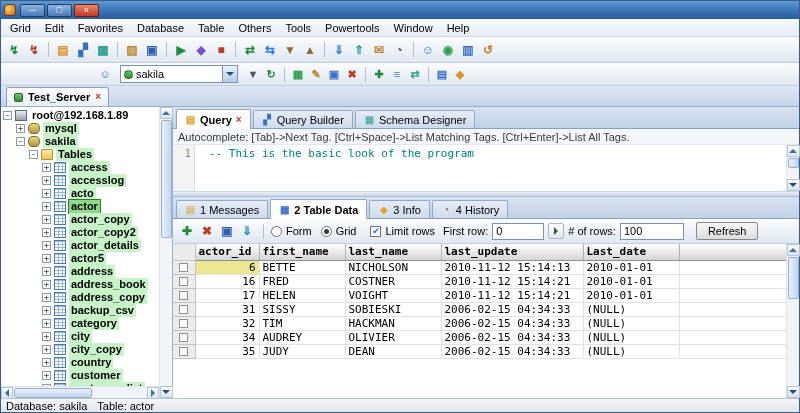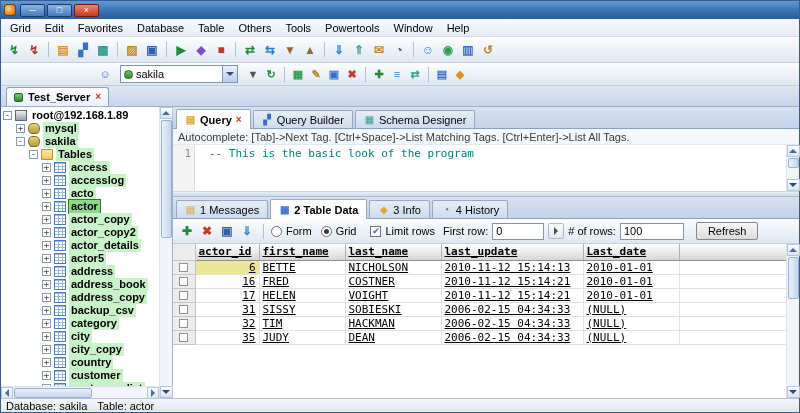--- a/index.html
+++ b/index.html
@@ -92,21 +92,21 @@
   .radio.on::after { content:""; position:absolute; inset:2px; border-radius:50%; background:#3a3a3a; }
   .checkbox { width:11px; height:11px; flex:none; border:1px solid #707070; background:#fff; display:flex; align-items:center; justify-content:center; }
   .checkbox.on::after { content:"✔"; font-size:9px; color:#2a6fd4; line-height:1; }
   .num-input { height:17px; border:1px solid #7a92b4; background:#fff; font-family:"Liberation Sans",sans-serif; font-size:11px; padding:0 3px; }
   .page-btn { width:16px; height:16px; flex:none; display:flex; align-items:center; justify-content:center; background:linear-gradient(#fdfefe,#dfe7f1); border:1px solid #aab8cc; border-radius:2px; }
   .page-btn .tri-right { border-left-color:#3a5a3a; }
   .refresh-btn { height:18px; margin-left:8px; padding:0 11px; font-family:"Liberation Sans",sans-serif; font-size:11px; background:linear-gradient(#f7f7f7,#dcdcdc); border:1px solid #888; border-radius:2px; }
 
   .grid-wrap { flex:1; min-height:0; display:flex; }
   .grid-scroll { flex:1; overflow:hidden; background:#fff; }
-  table.grid { border-collapse:collapse; table-layout:fixed; width:100%; font-family:"DejaVu Sans Mono",monospace; font-size:11px;text-decoration:underline; }
+  table.grid { border-collapse:collapse; table-layout:fixed; width:100%; font-family:"DejaVu Sans Mono",monospace; font-size:11px; }
   table.grid th { height:16px; background:linear-gradient(#ffffff,#d6d6d6); border-right:1px solid #b0b0b0; border-bottom:1px solid #909090; font-weight:bold; text-align:left; padding:0 3px; white-space:nowrap; overflow:hidden; }
   table.grid th.rowsel, table.grid td.rowsel { background:#ececec; border-right:1px solid #c4c4c4; border-bottom:1px solid #c4c4c4; text-align:center; padding:0; }
   table.grid td { height:14px; border-right:1px solid #e2e2e2; border-bottom:1px solid #e2e2e2; padding:0 3px; white-space:nowrap; overflow:hidden; }
   table.grid td.num { text-align:right; }
   table.grid td.sel-cell { background:#ebe795; }
   table.grid th.filler, table.grid td.filler { border-right:none; }
   .cbx { width:9px; height:9px; display:inline-block; border:1px solid #909090; background:#fff; vertical-align:middle; }
 
   .statusbar { height:14px; flex:none; background:linear-gradient(#f4f6f9,#e2e7ee); border-top:1px solid #b8c2d0; display:flex; align-items:center; gap:10px; padding:0 5px; font-size:11px; }
 </style>
@@ -485,20 +485,29 @@
                   <td class="rowsel"><span class="cbx"></span></td>
                   <td class="num">32</td>
                   <td class="">TIM</td>
                   <td class="">HACKMAN</td>
                   <td class="">2006-02-15 04:34:33</td>
                   <td class="">(NULL)</td>
                   <td class="filler"></td>
                 </tr>
                 <tr>
                   <td class="rowsel"><span class="cbx"></span></td>
+                  <td class="num">34</td>
+                  <td class="">AUDREY</td>
+                  <td class="">OLIVIER</td>
+                  <td class="">2006-02-15 04:34:33</td>
+                  <td class="">(NULL)</td>
+                  <td class="filler"></td>
+                </tr>
+                <tr>
+                  <td class="rowsel"><span class="cbx"></span></td>
                   <td class="num">35</td>
                   <td class="">JUDY</td>
                   <td class="">DEAN</td>
                   <td class="">2006-02-15 04:34:33</td>
                   <td class="">(NULL)</td>
                   <td class="filler"></td>
                 </tr>
               </tbody>
           </table>
         </div>

